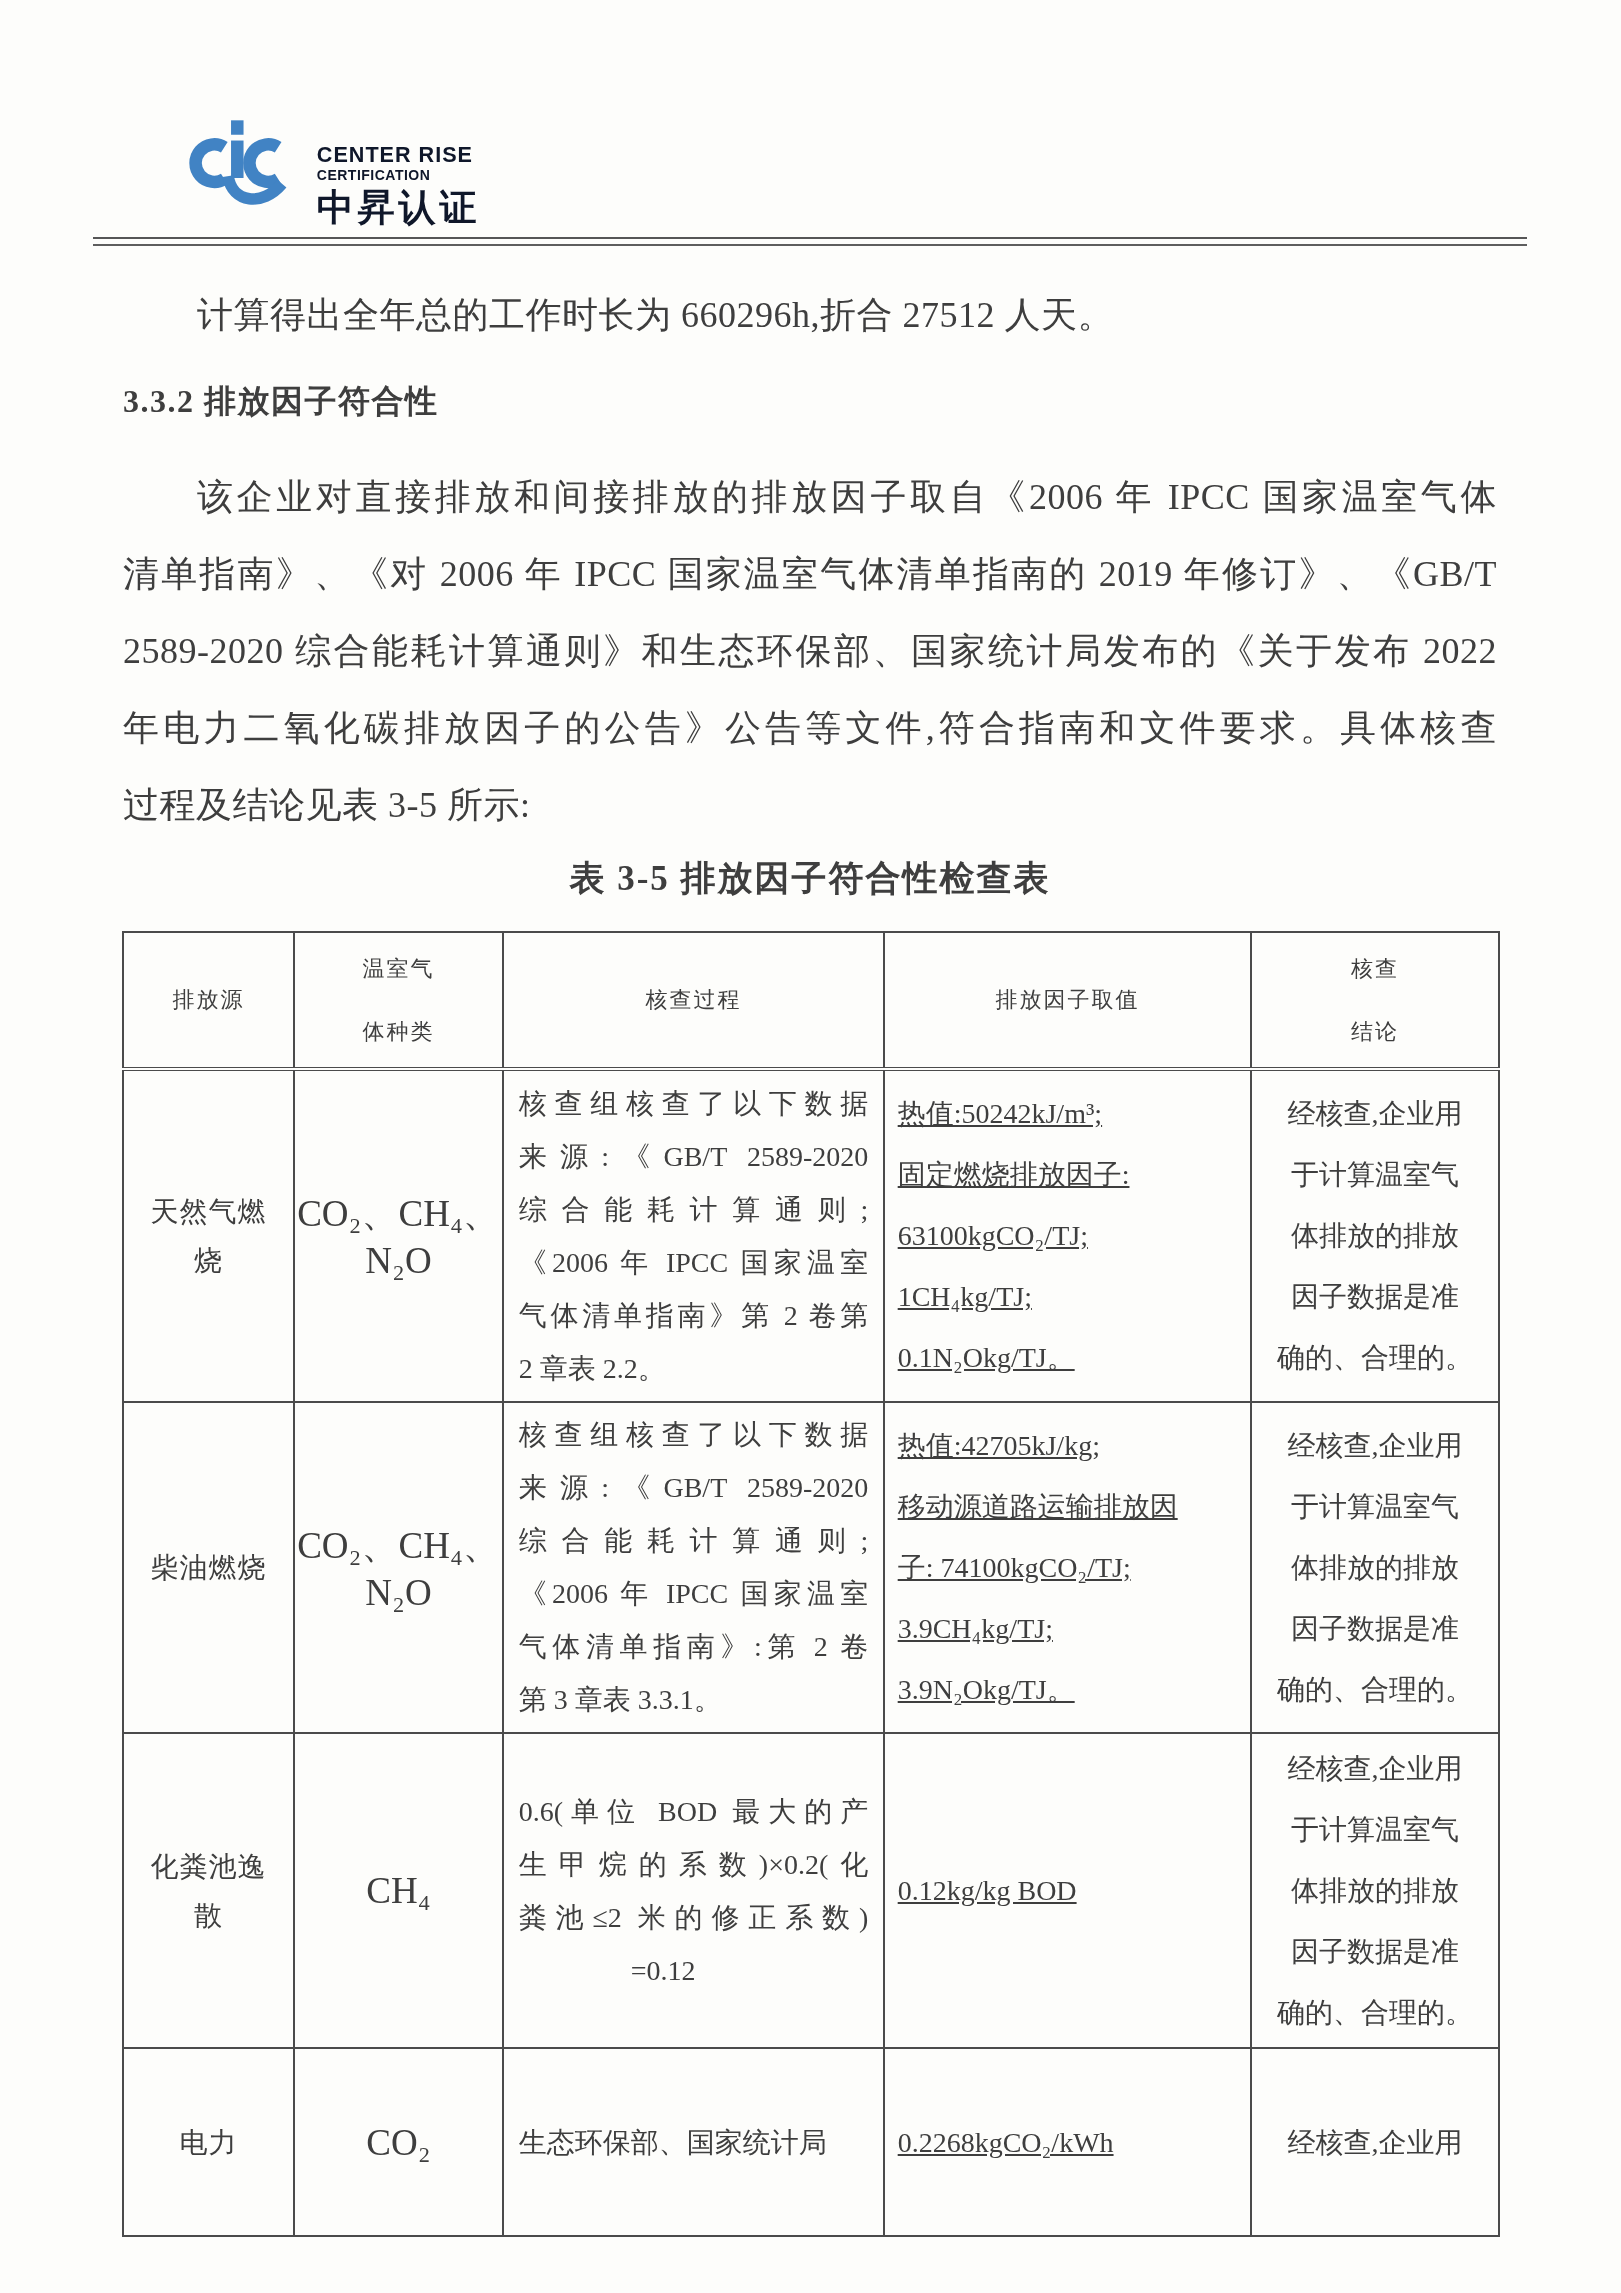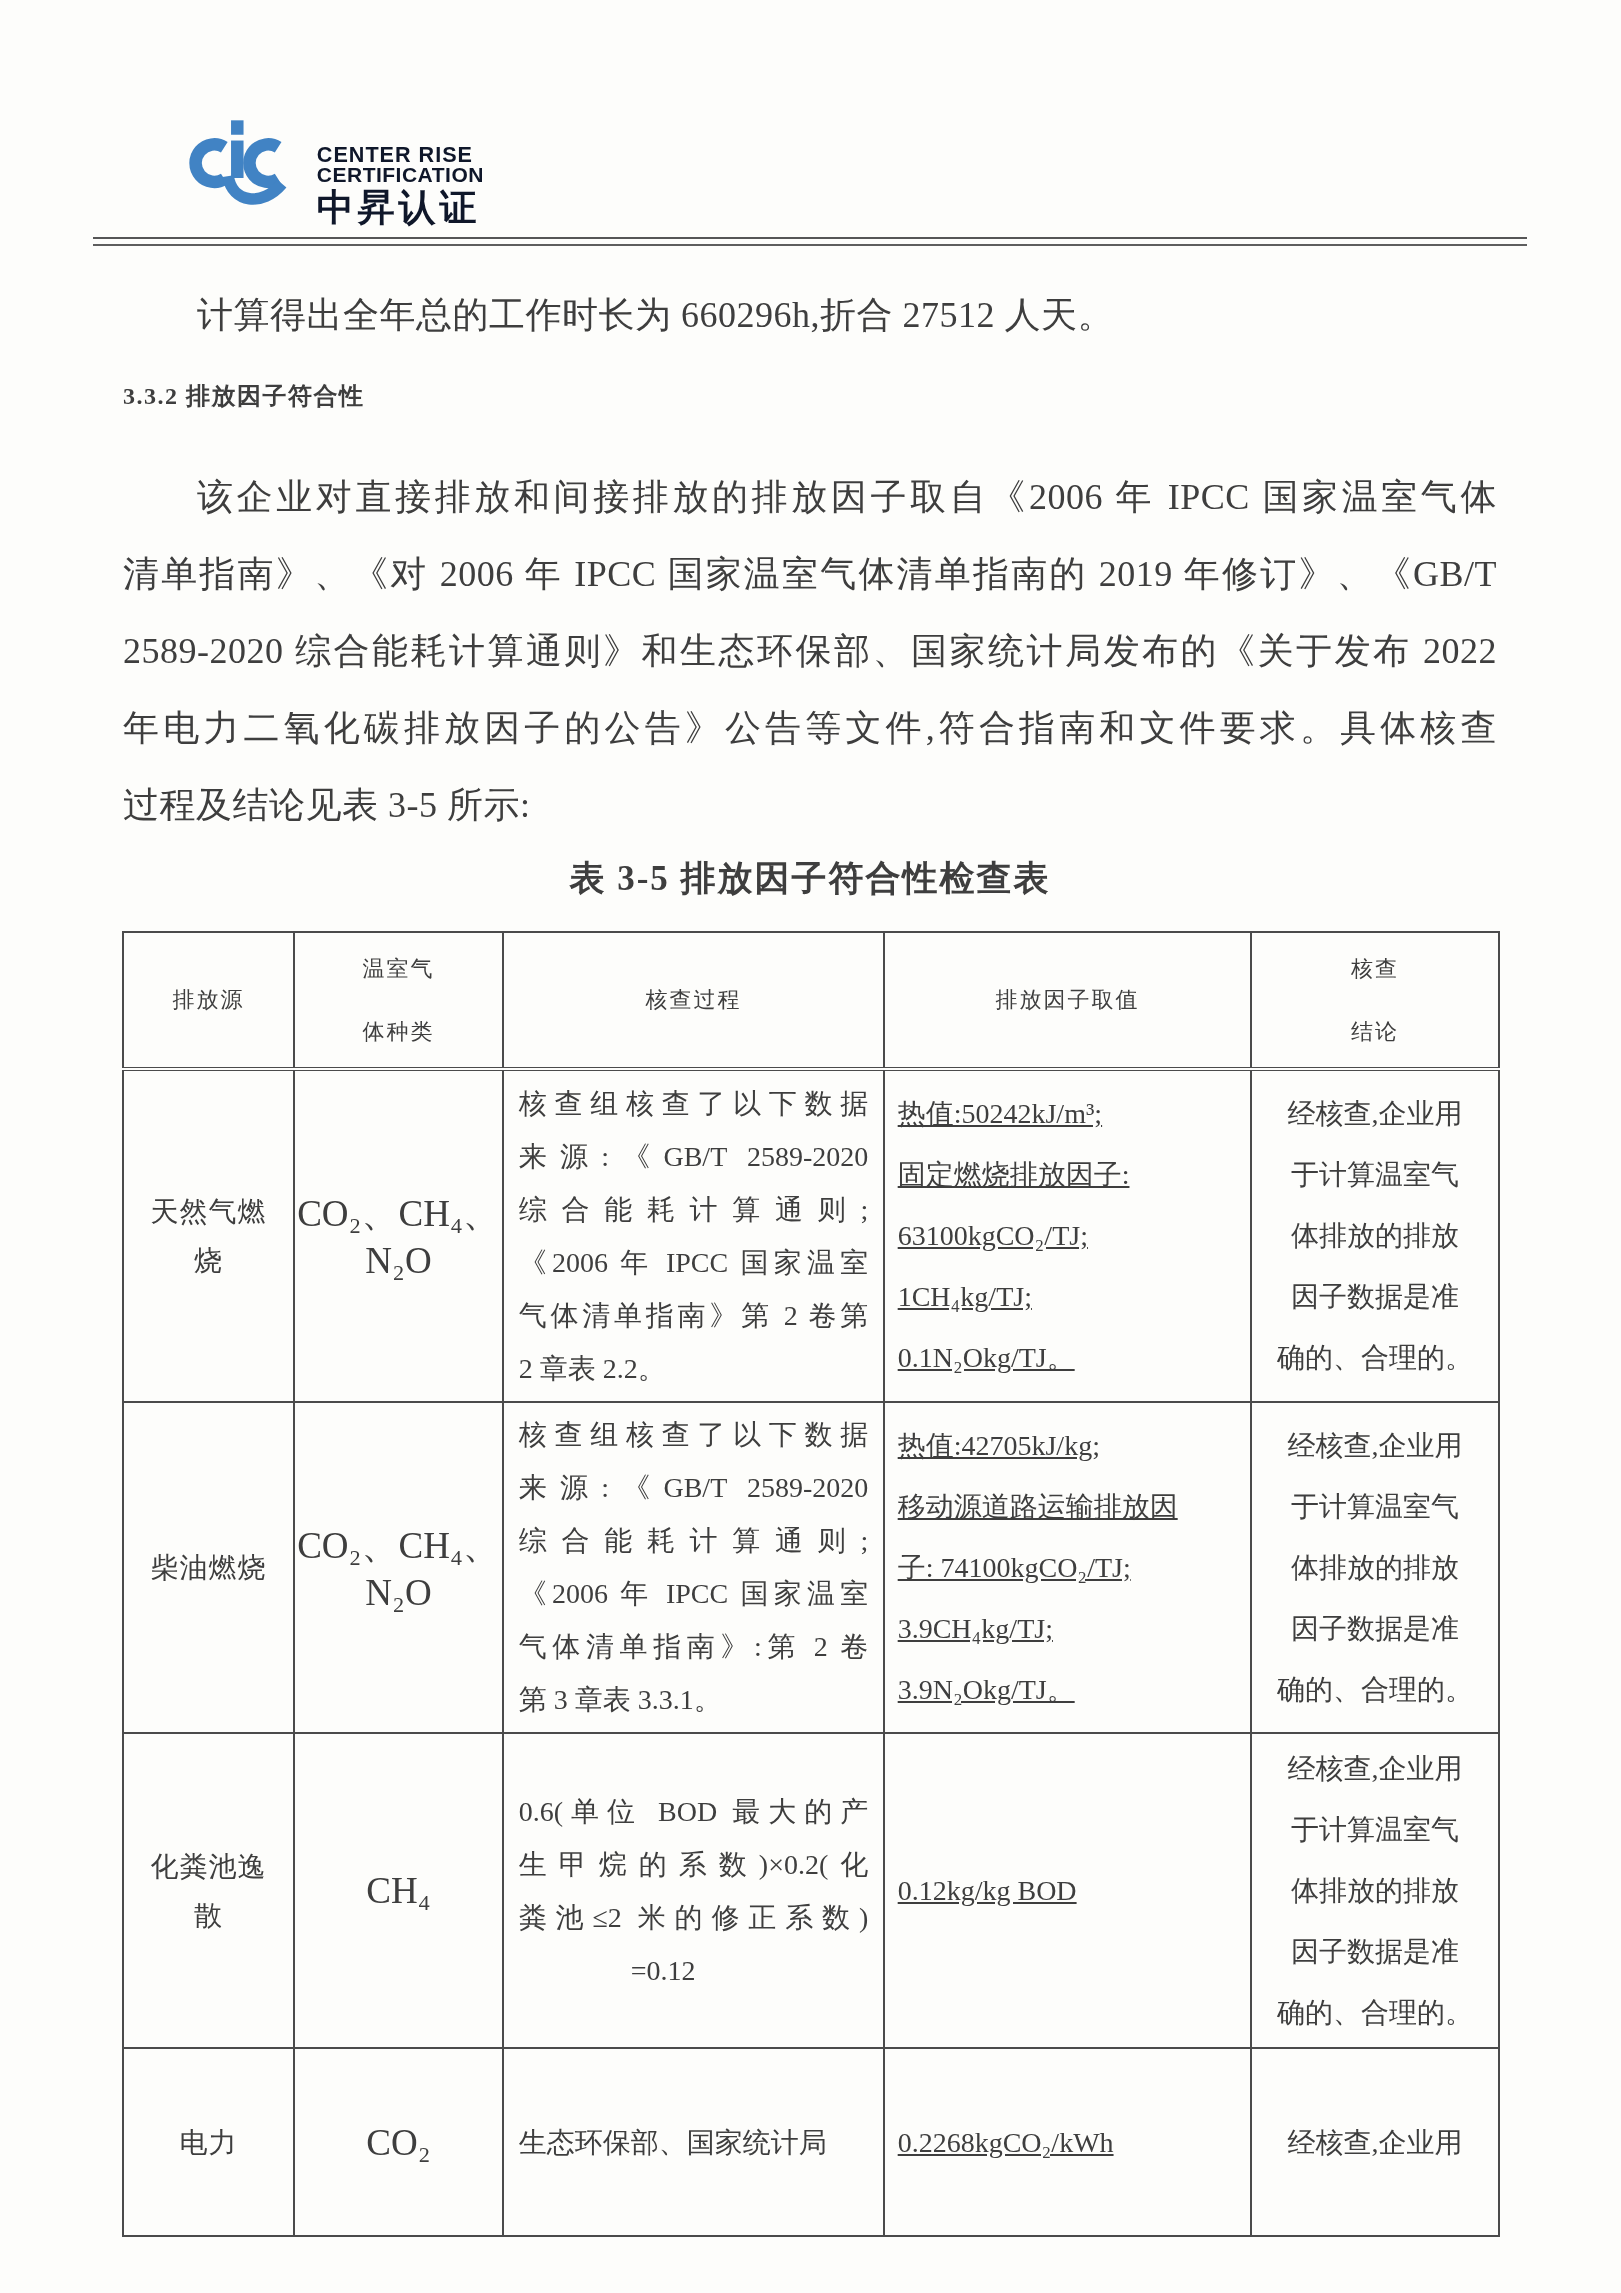--- a/index.html
+++ b/index.html
@@ -7,28 +7,28 @@
     width:1621px;height:2294px;position:relative;
     background:#fdfdfb;color:#3e3e3e;
     font-family:"Liberation Serif","DejaVu Serif",serif;
     overflow:hidden;
   }
   
   .logo{position:absolute;left:182px;top:118px;display:flex;align-items:flex-start;}
   .logo-glyph{width:125px;height:96px;}
   .logo-text{margin-left:9.8px;margin-top:25.5px;color:#0f172a;}
   .logo-en1{font-family:"Liberation Sans","DejaVu Sans",sans-serif;font-weight:bold;font-size:21.6px;line-height:21.6px;letter-spacing:1px;}
-  .logo-en2{font-family:"Liberation Sans","DejaVu Sans",sans-serif;font-weight:bold;font-size:21px;line-height:20.6px;letter-spacing:0.5px;}
+  .logo-en2{font-family:"Liberation Sans","DejaVu Sans",sans-serif;font-weight:bold;font-size:14px;line-height:20.6px;letter-spacing:0.5px;}
   .logo-cn{font-size:37px;line-height:43px;font-weight:bold;letter-spacing:3.9px;}
   
   .rule{position:absolute;left:93px;top:237px;width:1434px;height:4.9px;
         border-top:2.9px solid #565656;border-bottom:2px solid #5e5e5e;}
   
   .p1{position:absolute;left:123px;top:290px;width:1374px;font-size:36px;line-height:51px;text-indent:74px;letter-spacing:0.5px;}
-  .heading{position:absolute;left:123px;top:380px;font-size:24px;font-weight:bold;letter-spacing:1.5px;font-family:Liberation Serif, serif;}
+  .heading{position:absolute;left:123px;top:380px;font-size:32px;font-weight:bold;letter-spacing:1.5px;font-family:Liberation Serif, serif;}
   .para{position:absolute;left:123px;top:459px;width:1374px;font-size:36px;line-height:77px;letter-spacing:0.5px;}
   .para div{text-align:justify;text-align-last:justify;}
   .para div:first-child{text-indent:74px;}
   .para div:last-child{text-align:justify;text-align-last:left;}
   .tbl-title{position:absolute;left:123px;top:855px;width:1374px;text-align:center;
              font-size:35px;font-weight:bold;letter-spacing:2px;}
   
   table.checksheet{position:absolute;left:122px;top:931px;width:1375px;
         border-collapse:collapse;table-layout:fixed;
         border:2.9px solid #4b4b4b;font-size:28px;color:#3e3e3e;}

